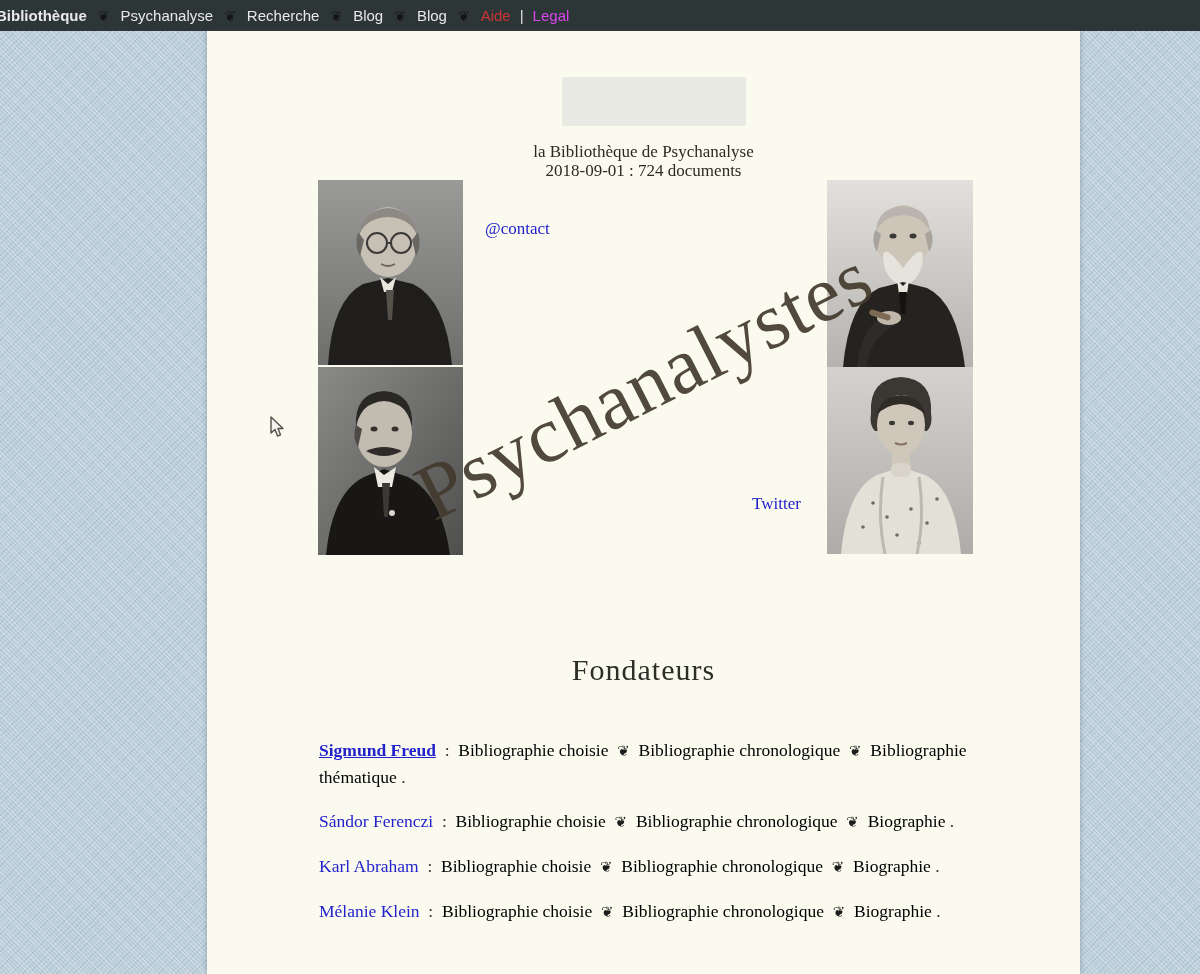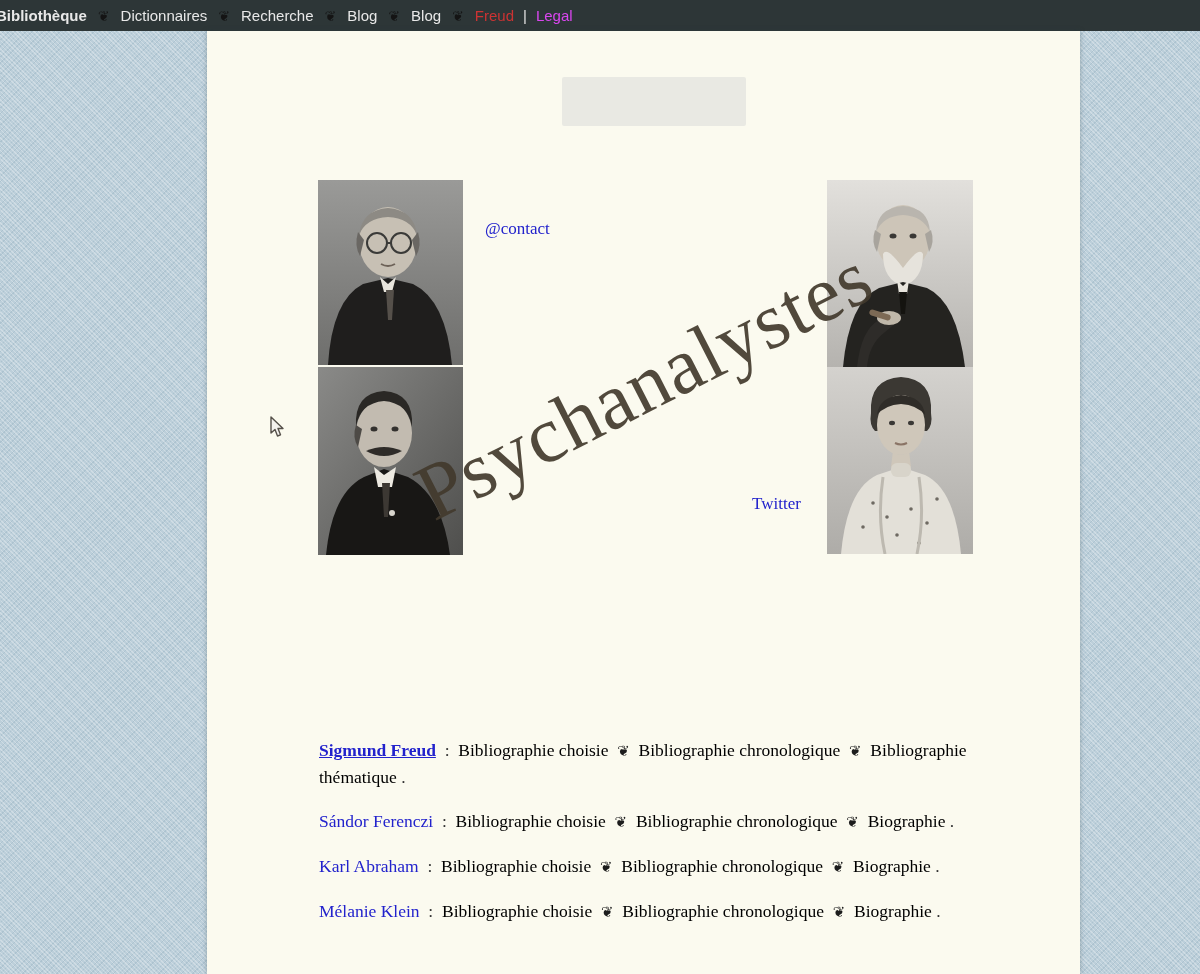--- a/index.html
+++ b/index.html
@@ -84,37 +84,41 @@
   .cursor{position:absolute;left:270px;top:416px;width:14px;height:22px;z-index:50;}
 </style>
 </head>
 <body>
 
 <div class="page">
 
   <div class="navbar" id="navbar">
       <span class="nav-item brand">Bibliothèque</span>
       <span class="nav-sep">❦</span>
-      <span class="nav-item ">Dictionnaires</span>
+      <span class="nav-item ">Psychanalyse</span>
       <span class="nav-sep">❦</span>
       <span class="nav-item ">Recherche</span>
       <span class="nav-sep">❦</span>
       <span class="nav-item ">Blog</span>
       <span class="nav-sep">❦</span>
       <span class="nav-item ">Blog</span>
       <span class="nav-sep">❦</span>
-      <span class="nav-item red">Freud</span>
+      <span class="nav-item red">Aide</span>
       <span class="nav-pipe">|</span>
       <span class="nav-item green">Legal</span>
     </div>
 
   <div class="content">
 
     <div class="logo-placeholder"></div>
 
+    <div class="site-title">
+      <div>la Bibliothèque de Psychanalyse</div>
+      <div>2018-09-01 : 724 documents</div>
+    </div>
 
     <div class="photo col-left row-top">
       <svg width="145" height="185" viewBox="0 0 145 185">
         <defs>
             <linearGradient id="bg1" x1="0" y1="0" x2="0" y2="1">
           <stop offset="0" stop-color="#9a9a98"></stop>
               <stop offset="1" stop-color="#6e6e6c"></stop>
             </linearGradient>
           </defs>
         <rect width="145" height="185" fill="url(#bg1)"></rect>
@@ -210,20 +214,21 @@
         <path d="M56 110 Q50 150 58 187" stroke="#bdb9b0" stroke-width="3" fill="none"></path>
         <path d="M92 110 Q98 150 90 187" stroke="#bdb9b0" stroke-width="3" fill="none"></path>
       </svg>
     </div>
 
     <span class="text-link contact-link">@contact</span>
     <span class="text-link twitter-link">Twitter</span>
 
     <div class="watermark">Psychanalystes</div>
 
+    <div class="fondateurs-heading">Fondateurs</div>
 
     <div class="founders-list" id="founders-list">
         <p><span class="founder-name bold">Sigmund Freud</span><span class="founder-colon">&nbsp; : &nbsp;</span><span class="founder-link">Bibliographie choisie</span><span class="founder-sep">&nbsp;❦&nbsp;</span><span class="founder-link">Bibliographie chronologique</span><span class="founder-sep">&nbsp;❦&nbsp;</span><span class="founder-link">Bibliographie thématique</span><span class="founder-period"> .</span></p>
         <p><span class="founder-name">Sándor Ferenczi</span><span class="founder-colon">&nbsp; : &nbsp;</span><span class="founder-link">Bibliographie choisie</span><span class="founder-sep">&nbsp;❦&nbsp;</span><span class="founder-link">Bibliographie chronologique</span><span class="founder-sep">&nbsp;❦&nbsp;</span><span class="founder-link">Biographie</span><span class="founder-period"> .</span></p>
         <p><span class="founder-name">Karl Abraham</span><span class="founder-colon">&nbsp; : &nbsp;</span><span class="founder-link">Bibliographie choisie</span><span class="founder-sep">&nbsp;❦&nbsp;</span><span class="founder-link">Bibliographie chronologique</span><span class="founder-sep">&nbsp;❦&nbsp;</span><span class="founder-link">Biographie</span><span class="founder-period"> .</span></p>
         <p><span class="founder-name">Mélanie Klein</span><span class="founder-colon">&nbsp; : &nbsp;</span><span class="founder-link">Bibliographie choisie</span><span class="founder-sep">&nbsp;❦&nbsp;</span><span class="founder-link">Bibliographie chronologique</span><span class="founder-sep">&nbsp;❦&nbsp;</span><span class="founder-link">Biographie</span><span class="founder-period"> .</span></p>
       </div>
 
   </div>
 

